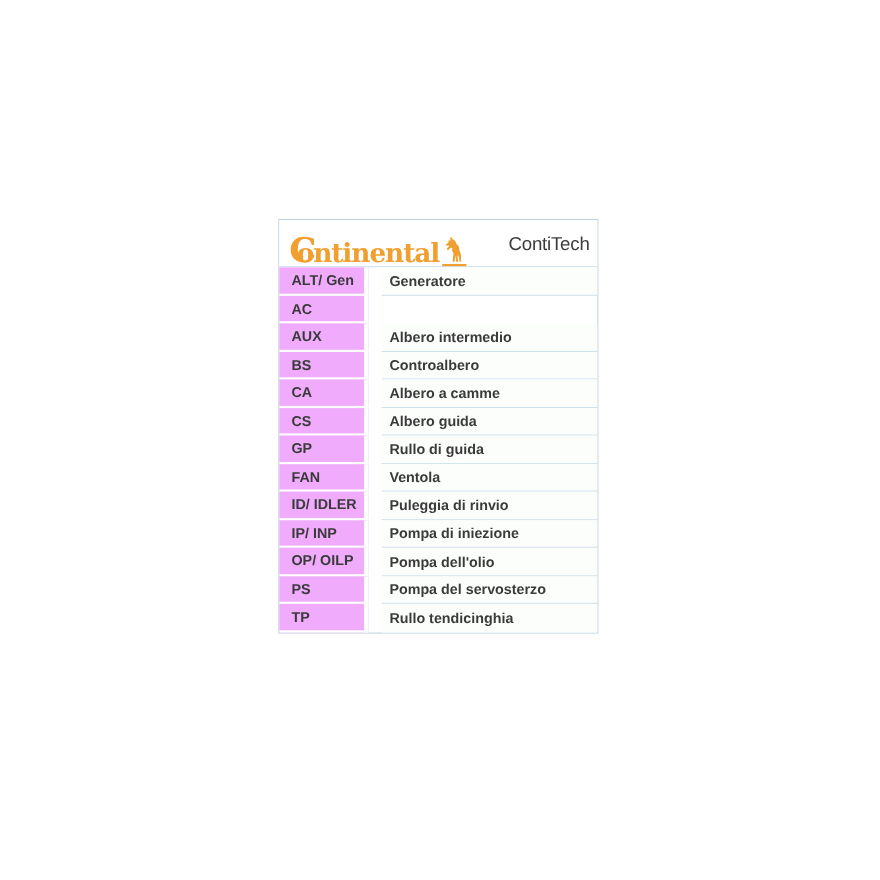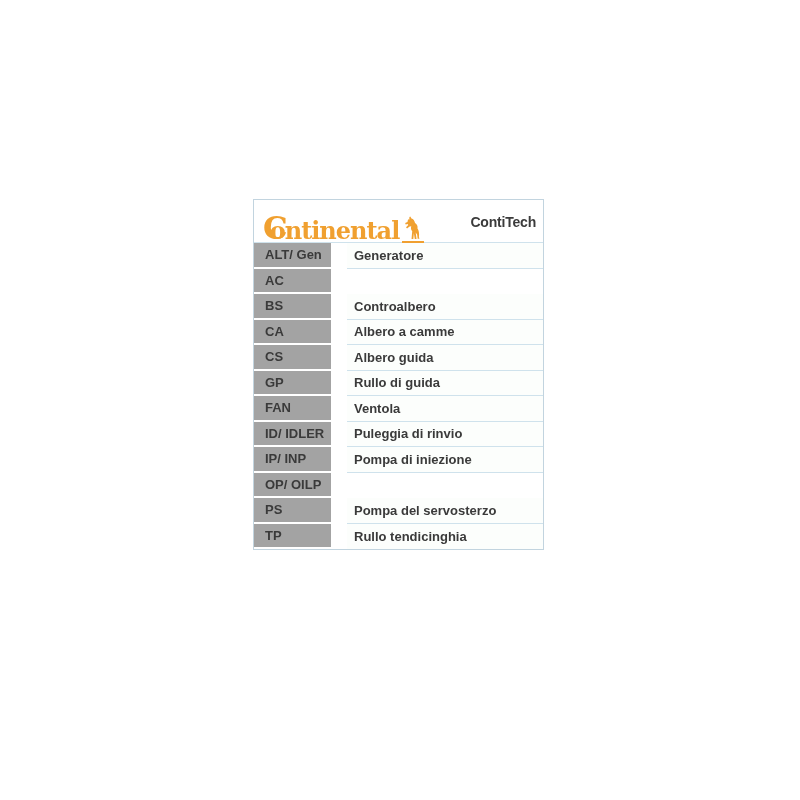--- a/index.html
+++ b/index.html
@@ -66,22 +66,22 @@
     display: block;
   }
   .horse-underline {
     width: 22px;
     height: 2px;
     background: #f0a030;
     margin-top: 1px;
   }
 
   .subbrand {
-    font-weight: bold;
-    font-size: 14px;
+    font-weight: normal;
+    font-size: 17px;
     color: #3b3b3b;
     letter-spacing: -0.2px;
     align-self: center;
     padding-top: 2px;
   }
 
   
   .rows {}
 
   .row {
@@ -91,21 +91,21 @@
   .row > div {
     box-sizing: border-box;
     display: flex;
     align-items: center;
     font-weight: bold;
     font-size: 13px;
     color: #3a3a3a;
   }
   .cell-abbr {
     width: 81px;            
-    background: #a3a3a3;
+    background: #f0abfc;
     border-right: 4px solid #ffffff;
     border-bottom: 2px solid #ffffff;
     padding-left: 11px;
     white-space: nowrap;
   }
   .cell-desc {
     flex: 1;
     background: #fcfefc;
     border-bottom: 1px solid #cfe2ec;
     padding-left: 7px;
@@ -147,20 +147,24 @@
 
   <div class="rows">
     <div class="row">
       <div class="cell-abbr">ALT/ Gen</div>
       <div class="cell-desc">Generatore</div>
     </div>
     <div class="row">
       <div class="cell-abbr">AC</div>
     </div>
     <div class="row">
+      <div class="cell-abbr">AUX</div>
+      <div class="cell-desc">Albero intermedio</div>
+    </div>
+    <div class="row">
       <div class="cell-abbr">BS</div>
       <div class="cell-desc">Controalbero</div>
     </div>
     <div class="row">
       <div class="cell-abbr">CA</div>
       <div class="cell-desc">Albero a camme</div>
     </div>
     <div class="row">
       <div class="cell-abbr">CS</div>
       <div class="cell-desc">Albero guida</div>
@@ -176,20 +180,21 @@
     <div class="row">
       <div class="cell-abbr">ID/ IDLER</div>
       <div class="cell-desc">Puleggia di rinvio</div>
     </div>
     <div class="row">
       <div class="cell-abbr">IP/ INP</div>
       <div class="cell-desc">Pompa di iniezione</div>
     </div>
     <div class="row">
       <div class="cell-abbr">OP/ OILP</div>
+      <div class="cell-desc">Pompa dell'olio</div>
     </div>
     <div class="row">
       <div class="cell-abbr">PS</div>
       <div class="cell-desc">Pompa del servosterzo</div>
     </div>
     <div class="row">
       <div class="cell-abbr">TP</div>
       <div class="cell-desc">Rullo tendicinghia</div>
     </div>
   </div>

